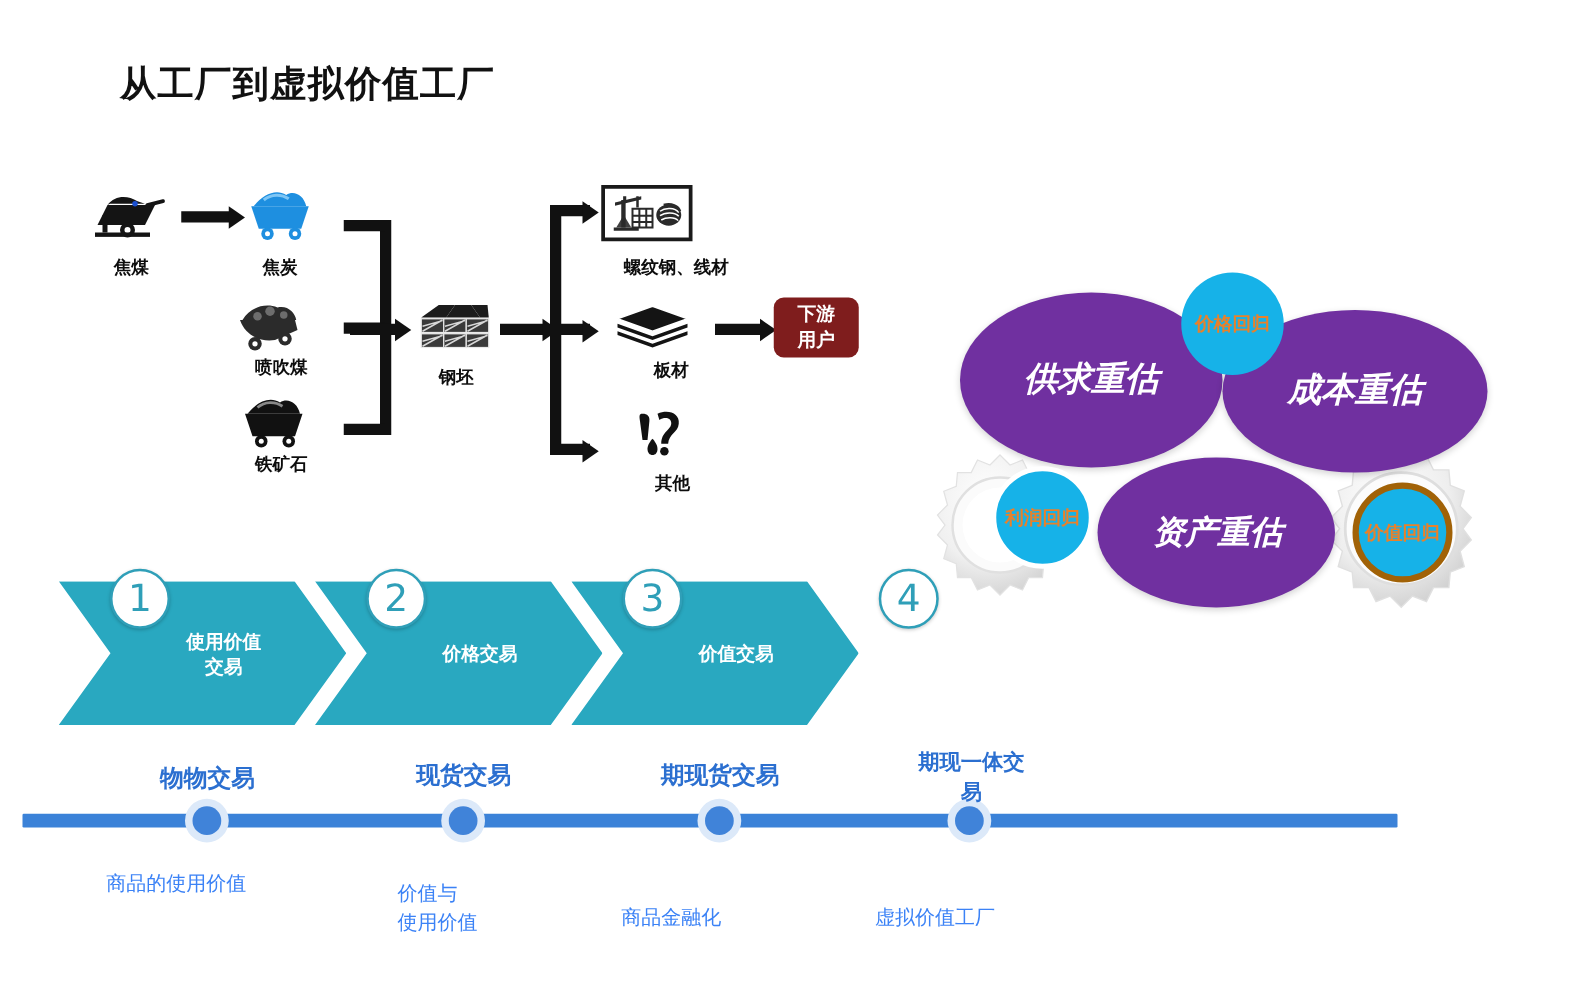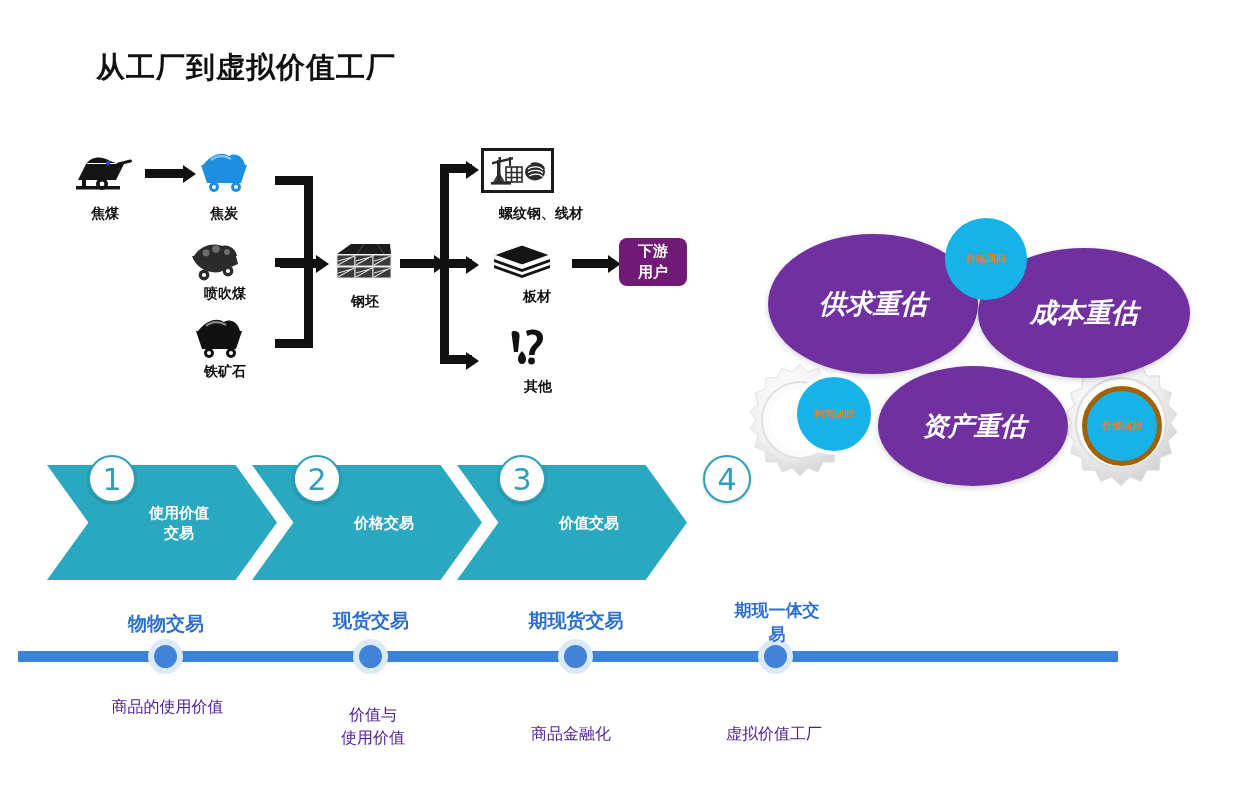--- a/index.html
+++ b/index.html
@@ -46,21 +46,21 @@
   }
 
   
   .bracket { position:absolute; }
   .bracket .spine { position:absolute; background:#111; width:9px; }
   .bracket .stub  { position:absolute; background:#111; height:9px; }
 
   
   #downstream-box {
     left:619px; top:238px; width:68px; height:48px;
-    background:#701a75; border-radius:8px;
+    background:#7f1d1d; border-radius:8px;
     color:#fff; font-size:15px; font-weight:700;
     display:flex; flex-direction:column; align-items:center; justify-content:center;
     line-height:21px;
   }
 
   
   #rebar-box {
     left:481px; top:148px; width:73px; height:45px;
     border:3px solid #1a1a1a; background:#fff;
     display:flex; align-items:center; justify-content:center;
@@ -72,21 +72,21 @@
     background:#7030A0;
     display:flex; align-items:center; justify-content:center;
     color:#fff; font-weight:700; font-style:italic;
     text-align:center; line-height:1.1;
     box-shadow: 0 2px 6px rgba(0,0,0,.18);
   }
   .circle-blue {
     border-radius:50%;
     background:#16B2E8;
     display:flex; align-items:center; justify-content:center;
-    color:#E8812B; font-weight:700; font-size:10px;
+    color:#E8812B; font-weight:700; font-size:15px;
     text-align:center;
   }
   .gear { position:absolute; }
 
   
   .chev {
     position:absolute; top:465px; height:115px;
     background:#29A8C0;
     display:flex; align-items:center; justify-content:center;
   }
@@ -114,22 +114,22 @@
   }
   .tl-dot-inner {
     position:absolute; left:6px; top:6px; width:23px; height:23px;
     border-radius:50%; background:#4083D9;
   }
   .tl-title {
     position:absolute; font-size:19px; font-weight:700; color:#2B6FD0;
     text-align:center; line-height:24px; white-space:pre-line;
   }
   .tl-desc {
-    position:absolute; font-size:16px; color:#4c1d95;
-    text-align:center; line-height:23px; white-space:pre-line;
+    position:absolute; font-size:16px; color:#3b82f6;
+    text-align:left; line-height:23px; white-space:pre-line;
   }
 </style>
 </head>
 <body>
 
 <div id="stage">
 
   <div class="abs" id="title">从工厂到虚拟价值工厂</div>
 
 

